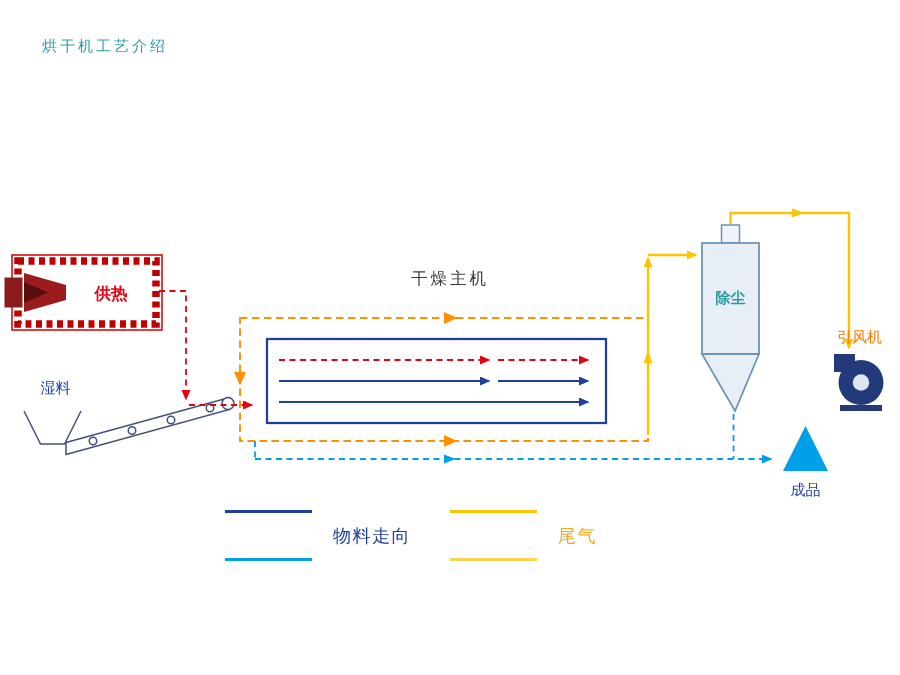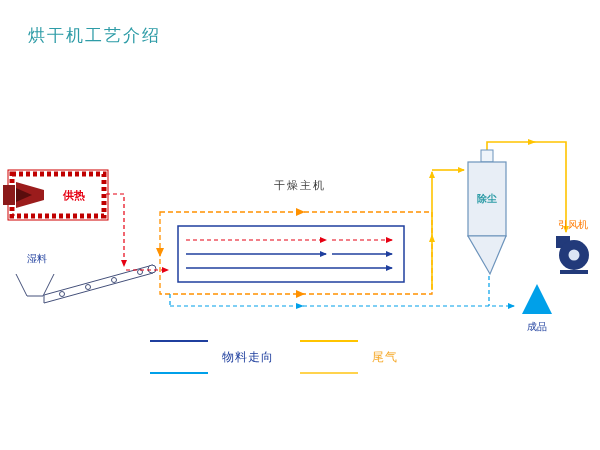--- a/index.html
+++ b/index.html
@@ -6,21 +6,21 @@
   .stage{
     position:relative;
     width:600px;height:450px;
     background:#ffffff;
     overflow:hidden;
     font-family:"Liberation Sans","DejaVu Sans",sans-serif;
     border-bottom:1px solid #e5e5e5;
   }
   .page-title{
     position:absolute;left:28px;top:24px;
-    font-size:17px;letter-spacing:2px;
+    font-size:10px;letter-spacing:2px;
     color:#2E9CA7;font-weight:500;
   }
   svg.flow{position:absolute;left:0;top:0;}
   svg text{font-family:"Liberation Sans","DejaVu Sans",sans-serif;}
 
   .red-dash{stroke:#E60012;stroke-width:1.2;fill:none;stroke-dasharray:4 3;}
   .navy-line{stroke:#1F3F9E;stroke-width:1.3;fill:none;}
   .cyan-dash{stroke:#00A0E9;stroke-width:1.2;fill:none;stroke-dasharray:4 3;}
   .yellow-line{stroke:#FFC400;stroke-width:1.6;fill:none;}
   .orange-dash-rect{stroke:#FF9100;stroke-width:1.3;fill:none;stroke-dasharray:5 3;}

